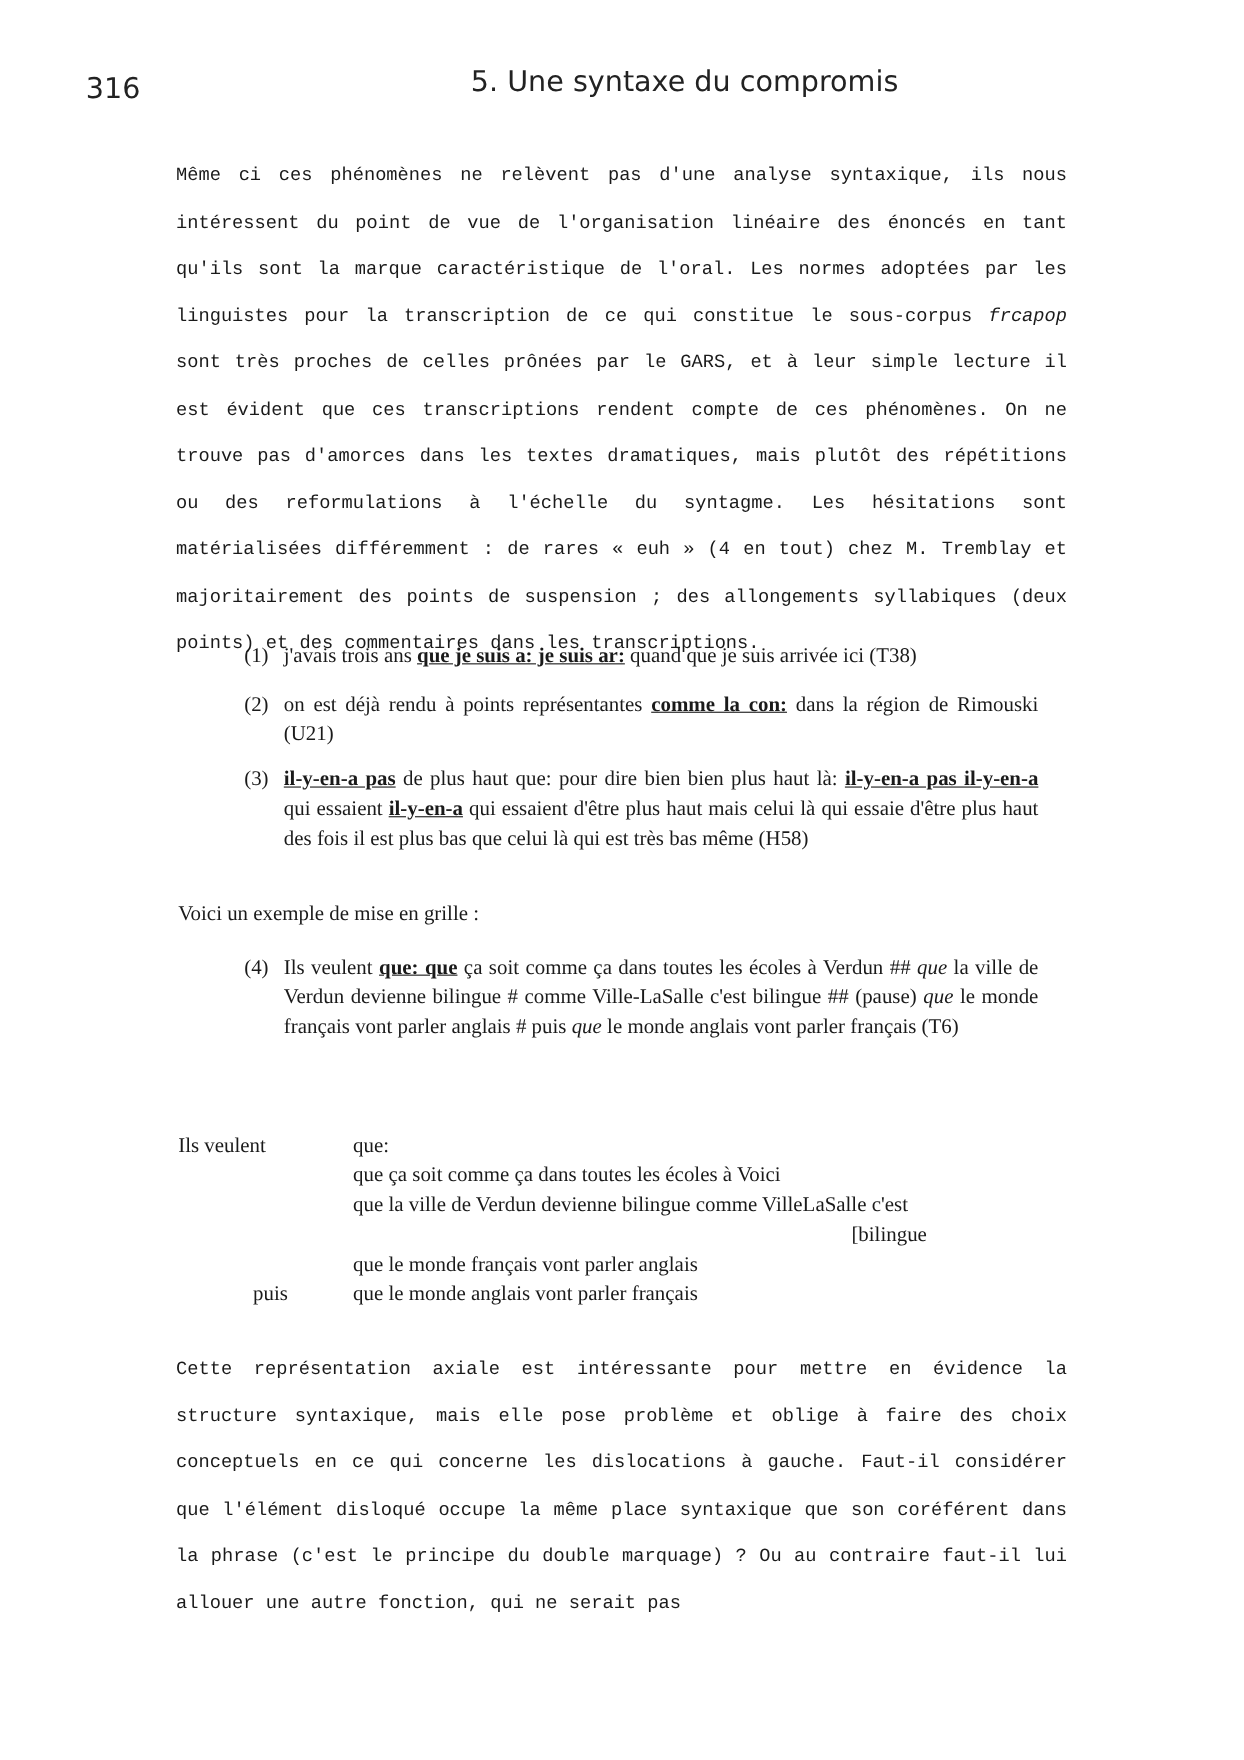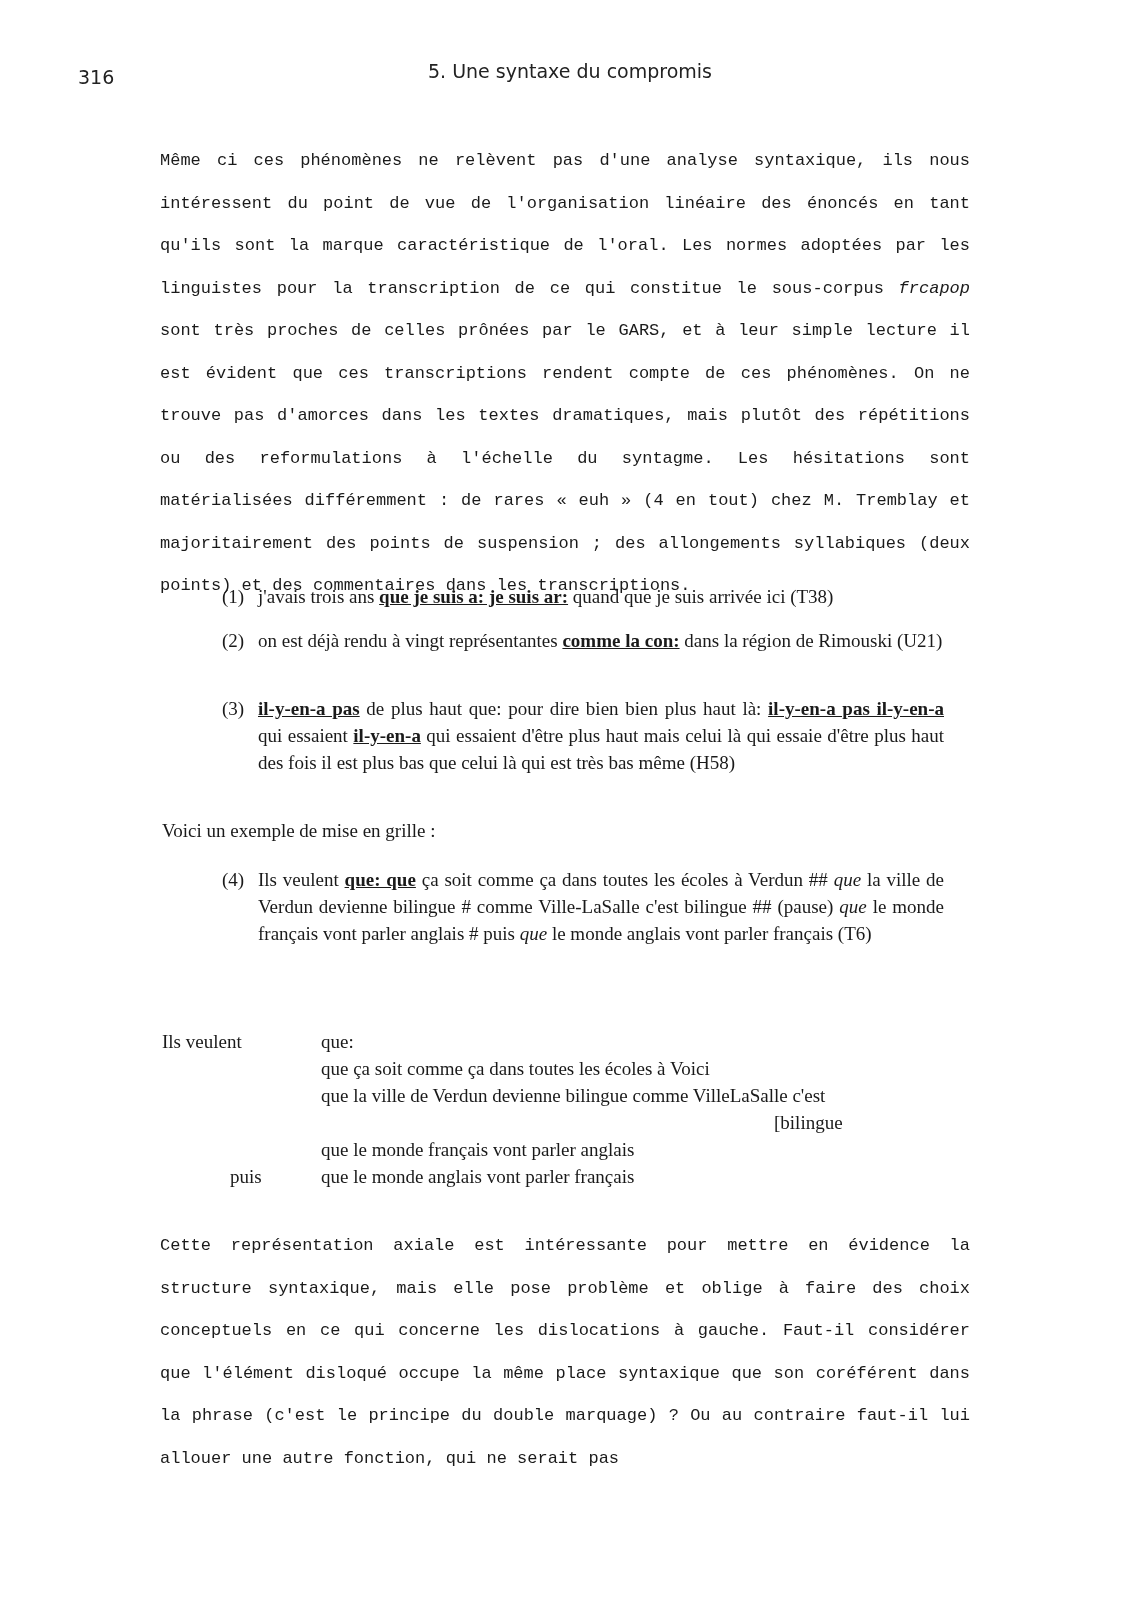--- a/index.html
+++ b/index.html
@@ -1,18 +1,18 @@
 <!DOCTYPE html>
 <html><head>
 <meta charset="utf-8">
 <style>
   html, body { margin: 0; padding: 0; background: #ffffff; }
   body { width: 1131px; height: 1600px; position: relative; overflow: hidden; color: #1a1a1a; }
   .header { position: absolute; top: 60px; left: 0; width: 1131px; height: 30px;
-            font-family: "DejaVu Sans", "Liberation Sans", sans-serif; font-size: 19px; color: #222; }
+            font-family: "DejaVu Sans", "Liberation Sans", sans-serif; font-size: 26px; color: #222; }
   .page-num { position: absolute; left: 78px; top: 6px; }
   .running-title { position: absolute; left: 428px; top: 0px; text-align: right; }
   .body-text { position: absolute; left: 160px; width: 810px; font-family: Liberation Mono, monospace;
                font-size: 17px; line-height: 42.5px; text-align: justify; }
   .para1 { top: 140px; }
   .ex { position: absolute; left: 222px; width: 722px; font-family: "Liberation Serif", serif;
         font-size: 19px; line-height: 27px; text-align: justify; display: flex; }
   .ex .num { width: 36px; flex: none; }
   .ex .txt { flex: 1; }
   .ex1 { top: 583px; }
@@ -40,21 +40,21 @@
 
 <p class="body-text para1" style="margin:0"><span>Même ci ces phénomènes ne relèvent pas d'une analyse syntaxique, ils nous intéressent du point de vue de l'organisation linéaire des énoncés en tant qu'ils sont la marque caractéristique de l'oral. Les normes adoptées par les linguistes pour la transcription de ce qui constitue le sous-corpus </span><i>frcapop</i><span> sont très proches de celles prônées par le GARS, et à leur simple lecture il est évident que ces transcriptions rendent compte de ces phénomènes. On ne trouve pas d'amorces dans les textes dramatiques, mais plutôt des répétitions ou des reformulations à l'échelle du syntagme. Les hésitations sont matérialisées différemment : de rares « euh » (4 en tout) chez M. Tremblay et majoritairement des points de suspension ; des allongements syllabiques (deux points) et des commentaires dans les transcriptions.</span></p>
 
 <div class="ex ex1">
   <span class="num">(1)</span>
   <span class="txt"><span>j'avais trois ans </span><b>que je suis a: je suis ar:</b><span> quand que je suis arrivée ici (T38)</span></span>
 </div>
 
 <div class="ex ex2">
   <span class="num">(2)</span>
-  <span class="txt"><span>on est déjà rendu à vingt représentantes </span><b>comme la con:</b><span> dans la région de Rimouski (U21)</span></span>
+  <span class="txt"><span>on est déjà rendu à points représentantes </span><b>comme la con:</b><span> dans la région de Rimouski (U21)</span></span>
 </div>
 
 <div class="ex ex3">
   <span class="num">(3)</span>
   <span class="txt"><b>il-y-en-a pas</b><span> de plus haut que: pour dire bien bien plus haut là: </span><b>il-y-en-a pas il-y-en-a</b><span> qui essaient </span><b>il-y-en-a</b><span> qui essaient d'être plus haut mais celui là qui essaie d'être plus haut des fois il est plus bas que celui là qui est très bas même (H58)</span></span>
 </div>
 
 <div class="lead">Voici un exemple de mise en grille :</div>
 
 <div class="ex ex4">

